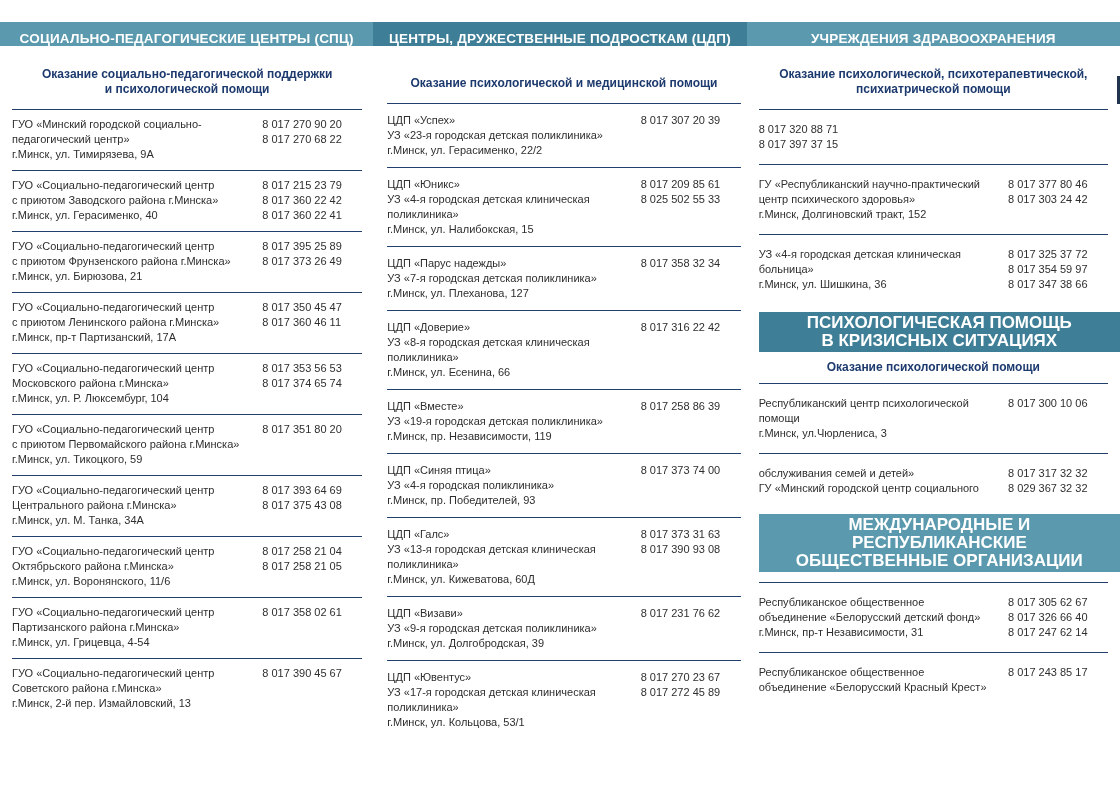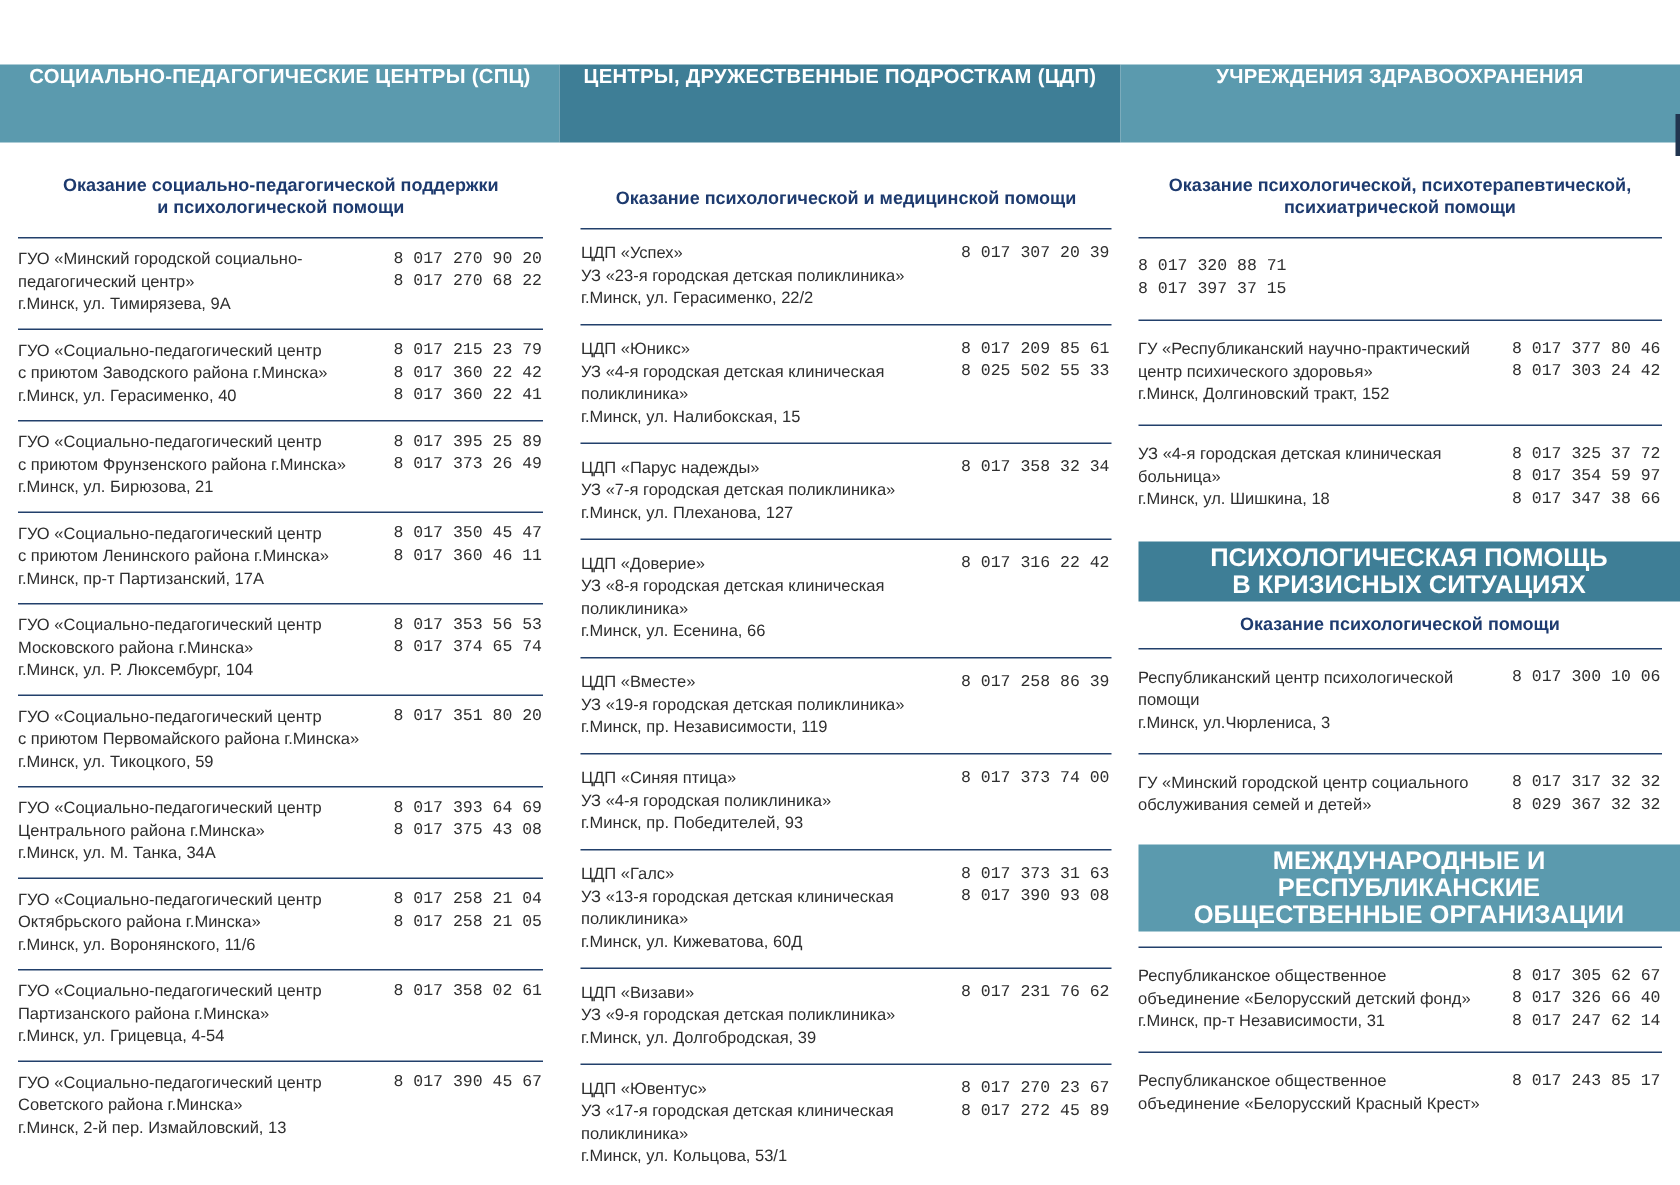--- a/index.html
+++ b/index.html
@@ -11,22 +11,22 @@
   }
   *{box-sizing:border-box;}
   html,body{margin:0;padding:0;}
   body{
     width:1120px;height:790px;background:#ffffff;overflow:hidden;position:relative;
     font-family:"Liberation Sans", sans-serif;color:var(--c-text);
   }
   .page{display:flex;width:1120px;padding-top:22px;}
   .col{width:373.33px;flex:0 0 33.333%;}
   .bar{
-    height:52px;display:flex;align-items:flex-start;justify-content:center;text-align:center;
-    color:#ffffff;font-weight:700;font-size:13.5px;letter-spacing:0.2px;margin-top:21px;
+    height:24px;display:flex;align-items:flex-end;justify-content:center;text-align:center;
+    color:#ffffff;font-weight:700;font-size:13.5px;letter-spacing:0.2px;
   }
   .bar.light{background:var(--c-light);}
   .bar.dark{background:var(--c-dark);}
   .col-body{width:100%;}
   .body-0{padding:0 11px 0 12px;}
   .body-1{padding:0 6px 0 14px;margin-top:12px;}
   .body-2{padding:0 12px 0 12px;}
   .subtitle{
     text-align:center;color:var(--c-subtitle);font-weight:700;font-size:12px;
     line-height:15px;margin:21px 0 12px;white-space:pre-line;
@@ -40,21 +40,21 @@
     white-space:pre-line;display:flex;flex-direction:column;justify-content:center;min-height:40px;
   }
   .banner.light{background:var(--c-light);margin-top:6px;}
   .banner + .rule{margin-top:10px;}
   .entry{display:flex;justify-content:space-between;align-items:flex-start;}
   .body-0 .entry{padding:7px 0 8px;}
   .body-1 .entry{padding:9px 0 9px;}
   .body-2 .entry{padding:12px 0 12px;}
   .lines{flex:1 1 auto;padding-right:8px;min-width:0;}
   .line{font-size:11px;line-height:15px;white-space:nowrap;}
-  .phones{flex:0 0 auto;width:100px;font-family:Liberation Mono, monospace;}
+  .phones{flex:0 0 auto;width:100px;}
   .phone{font-size:11px;line-height:15px;white-space:nowrap;}
   .phones.bottom{align-self:flex-end;}
   .edge-mark{position:absolute;right:0;top:76px;width:3px;height:28px;background:#22354f;}
 </style>
 </head>
 <body>
 
 <div class="page">
   <div class="col" id="col-0">
       <div class="bar light">
@@ -321,21 +321,21 @@
           <div class="phones">
             <div class="phone">8 017 377 80 46</div>
             <div class="phone">8 017 303 24 42</div>
           </div>
         </div>
         <div class="rule"></div>
         <div class="entry">
           <div class="lines">
             <div class="line">УЗ «4-я городская детская клиническая</div>
             <div class="line">больница»</div>
-            <div class="line">г.Минск, ул. Шишкина, 18</div>
+            <div class="line">г.Минск, ул. Шишкина, 36</div>
           </div>
           <div class="phones">
             <div class="phone">8 017 325 37 72</div>
             <div class="phone">8 017 354 59 97</div>
             <div class="phone">8 017 347 38 66</div>
           </div>
         </div>
         <div class="banner dark">ПСИХОЛОГИЧЕСКАЯ ПОМОЩЬ
 В КРИЗИСНЫХ СИТУАЦИЯХ</div>
         <div class="subtitle after-banner">Оказание психологической помощи</div>
@@ -346,22 +346,22 @@
             <div class="line">помощи</div>
             <div class="line">г.Минск, ул.Чюрлениса, 3</div>
           </div>
           <div class="phones">
             <div class="phone">8 017 300 10 06</div>
           </div>
         </div>
         <div class="rule"></div>
         <div class="entry">
           <div class="lines">
+            <div class="line">обслуживания семей и детей»</div>
             <div class="line">ГУ «Минский городской центр социального</div>
-            <div class="line">обслуживания семей и детей»</div>
           </div>
           <div class="phones">
             <div class="phone">8 017 317 32 32</div>
             <div class="phone">8 029 367 32 32</div>
           </div>
         </div>
         <div class="banner light">МЕЖДУНАРОДНЫЕ И РЕСПУБЛИКАНСКИЕ
 ОБЩЕСТВЕННЫЕ ОРГАНИЗАЦИИ</div>
         <div class="rule"></div>
         <div class="entry">

